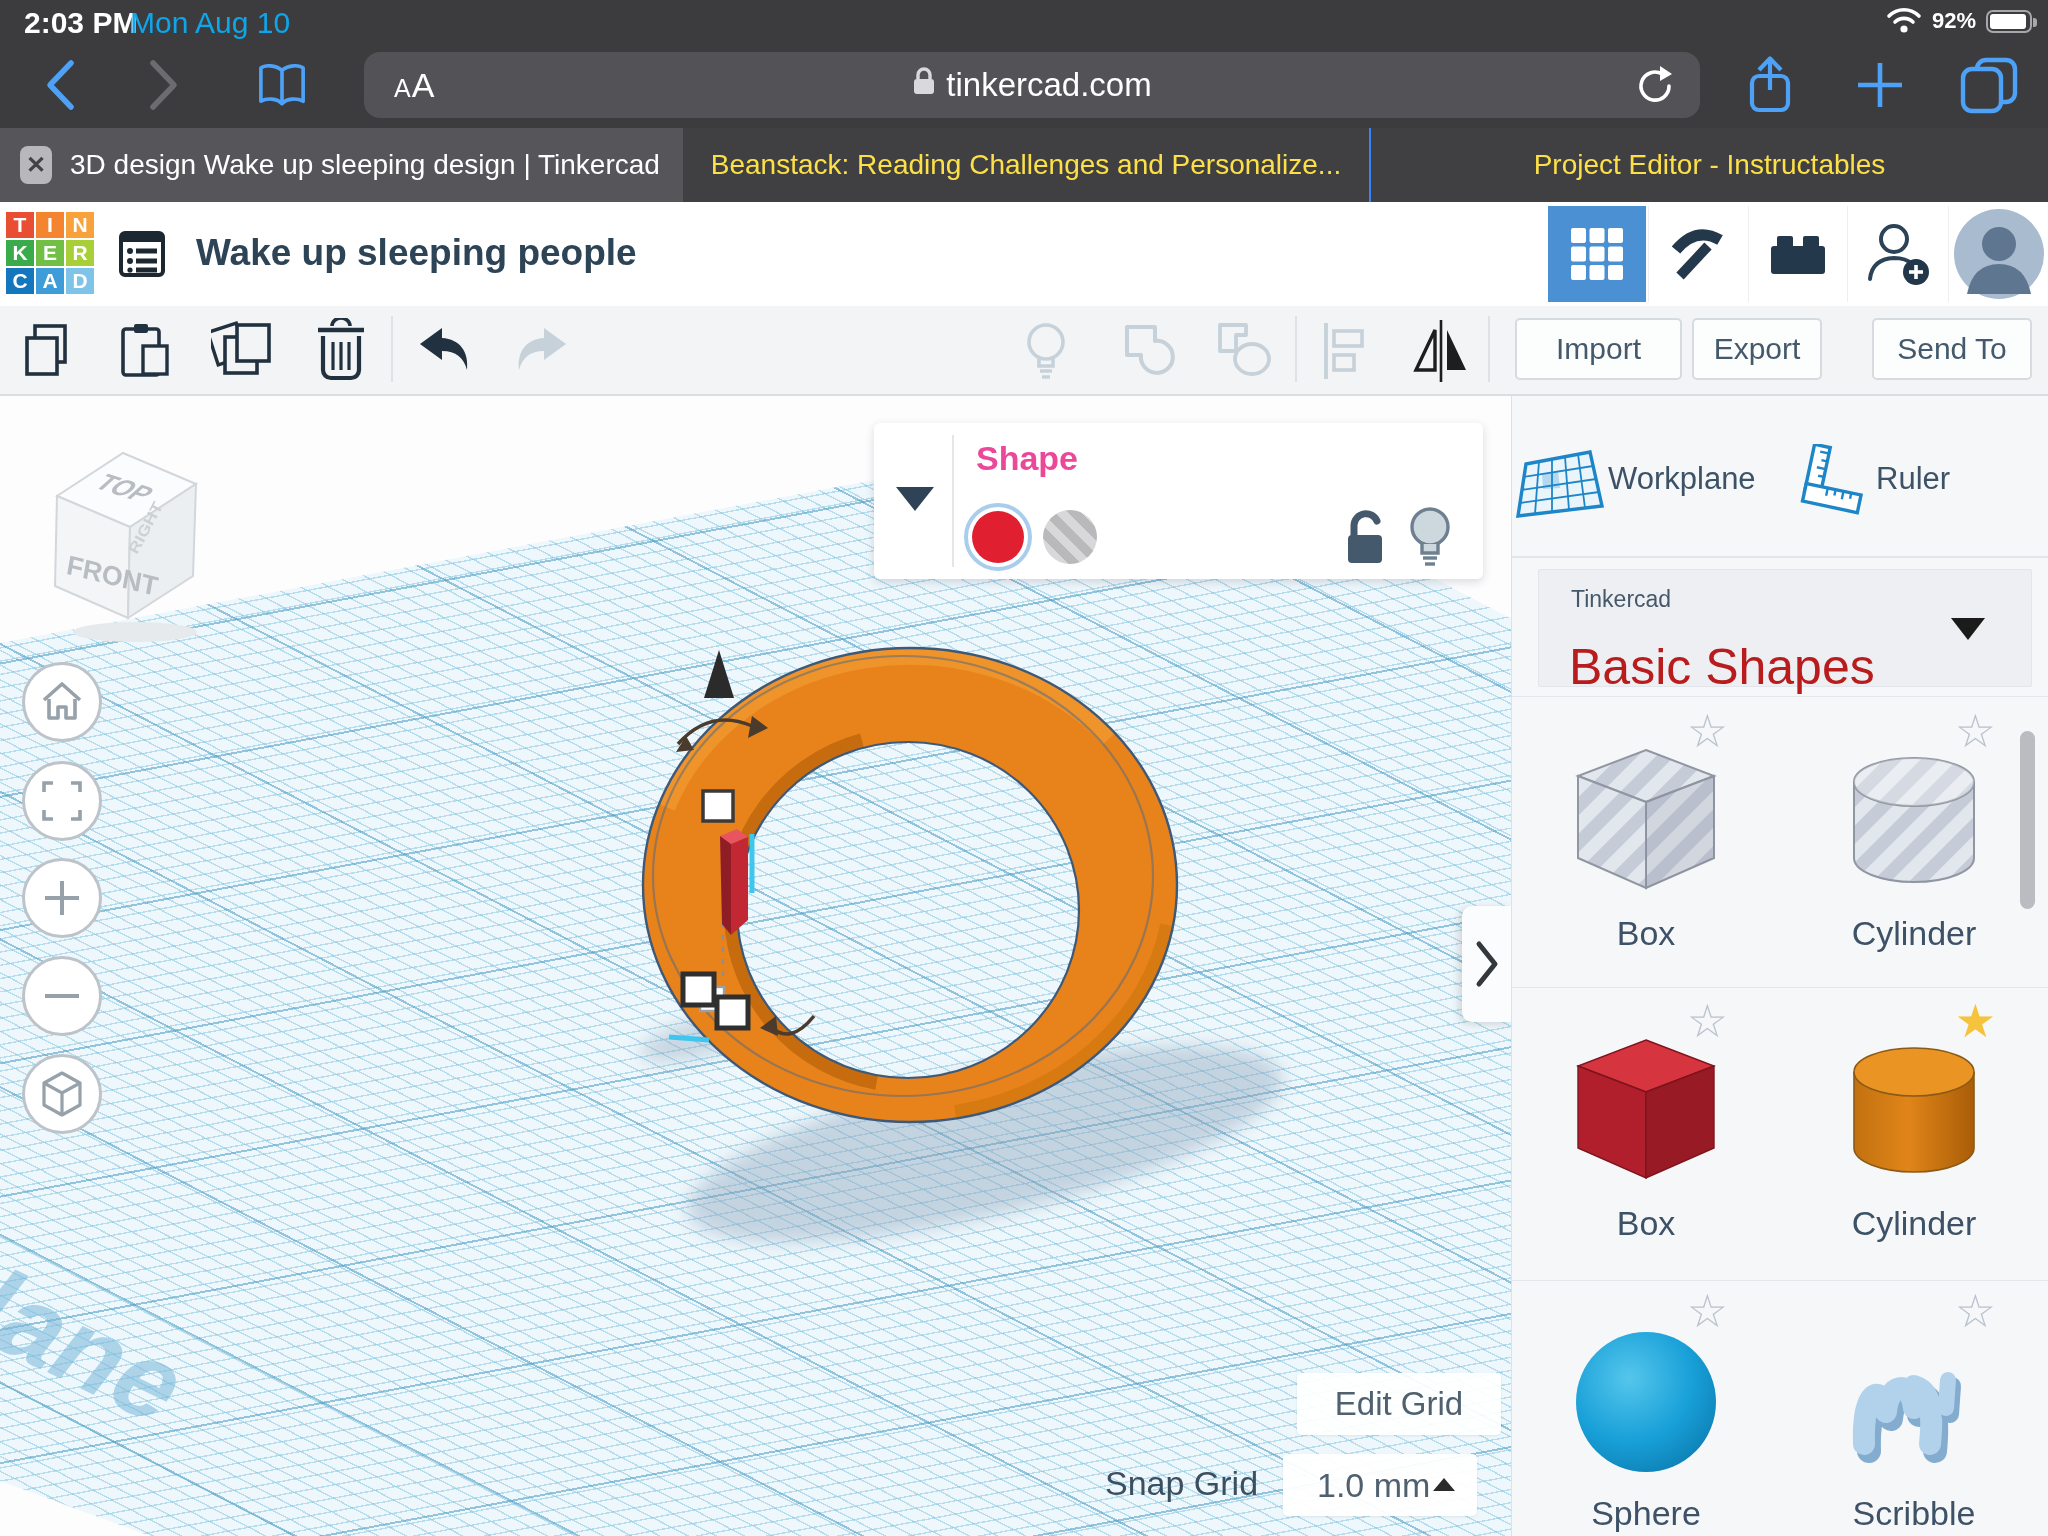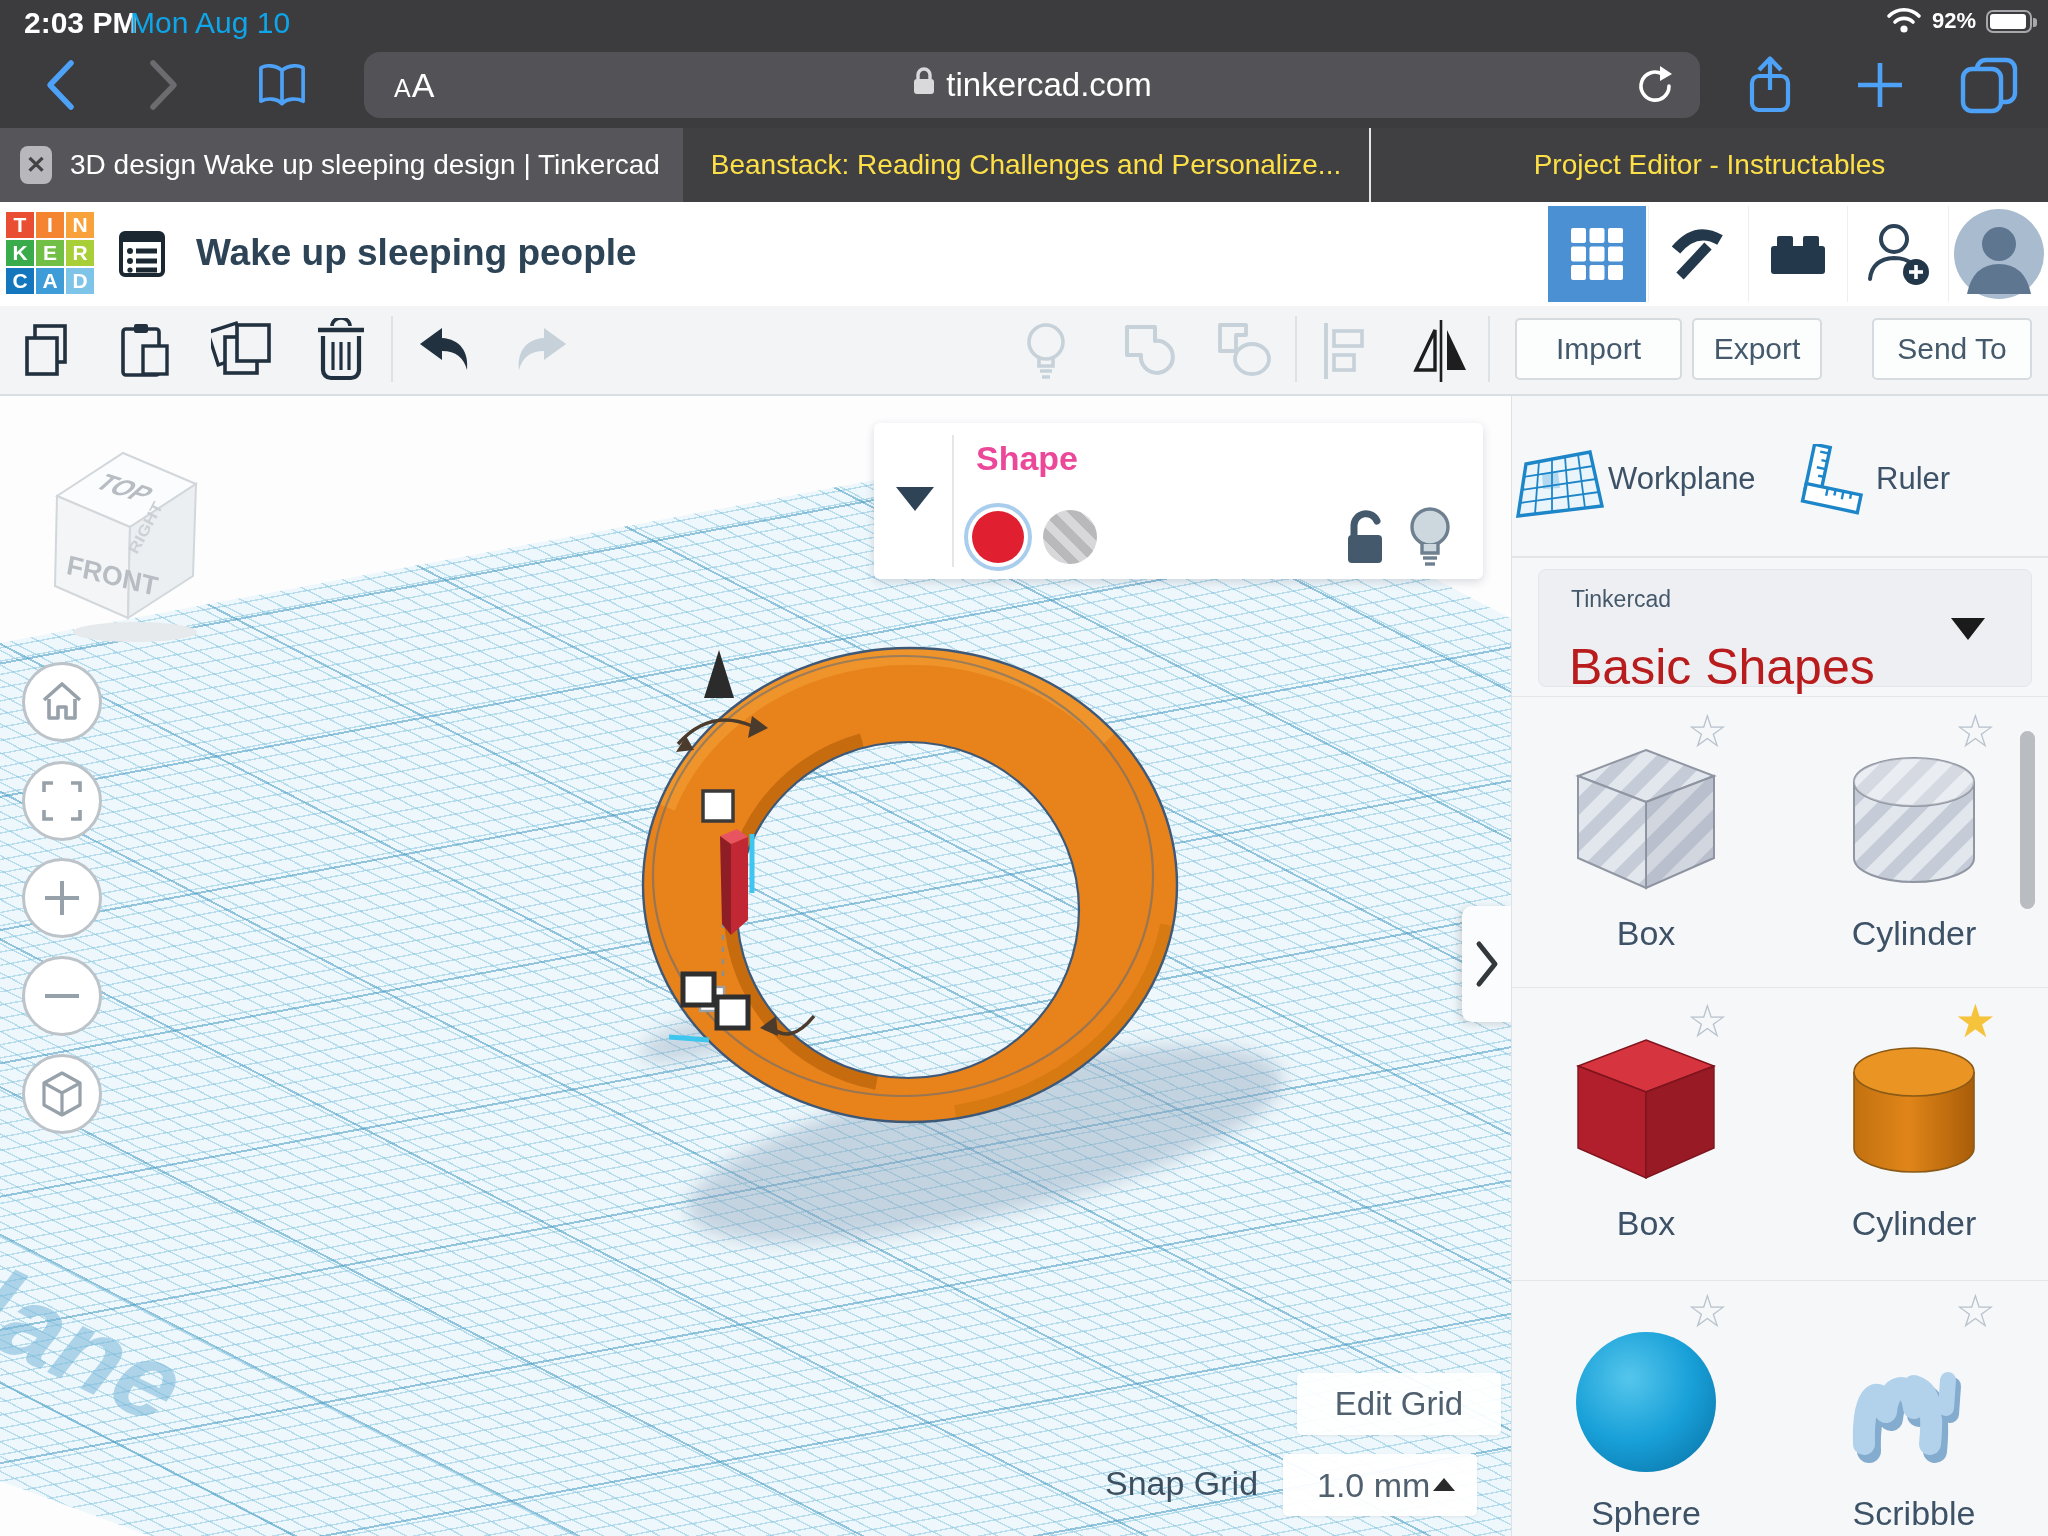--- a/index.html
+++ b/index.html
@@ -25,21 +25,21 @@
   .reader small{font-size:25px;}
   .urlcenter{margin:0 auto;display:flex;align-items:center;gap:10px;font-size:33px;color:#fff;}
   .reloadbtn{position:absolute;right:22px;top:12px;}
 
   
   .tabbar{position:absolute;left:0;top:128px;width:2048px;height:74px;background:#404043;display:flex;}
   .tab{position:relative;height:100%;display:flex;align-items:center;font-size:28px;overflow:hidden;white-space:nowrap;}
   .tab.active{background:#56565a;color:#fff;width:683px;padding-left:20px;}
   .tab.inactive{color:#fde047;justify-content:center;}
   .tab.t2{width:686px;}
-  .tab.t3{width:679px;border-left:2px solid #e5e5e5;}
+  .tab.t3{width:679px;border-left:2px solid #3b82f6;}
   .tabclose{width:32px;height:38px;background:#b7b7bc;border-radius:8px;display:flex;align-items:center;justify-content:center;
     color:#434345;font-size:24px;font-weight:700;margin-right:18px;flex:0 0 auto;}
 
   
   .tc-header{position:absolute;left:0;top:202px;width:2048px;height:104px;background:#ffffff;}
   .tc-logo{position:absolute;left:6px;top:10px;width:88px;height:84px;display:grid;grid-template-columns:repeat(3,28px);grid-template-rows:repeat(3,26px);gap:2px;}
   .tc-logo span{display:flex;align-items:center;justify-content:center;color:#fff;font-weight:700;font-size:21px;}
   .doc-props{position:absolute;left:118px;top:28px;width:48px;height:48px;}
   .tc-title{position:absolute;left:196px;top:30px;font-size:37px;font-weight:700;color:#2d4356;}
   .hdr-btn{position:absolute;top:4px;height:96px;width:98px;background:#fff;display:flex;align-items:center;justify-content:center;border-left:1px solid #eceef0;}
@@ -88,21 +88,21 @@
     display:flex;align-items:center;padding-left:34px;font-size:34px;color:#50606e;box-shadow:0 1px 3px rgba(0,0,0,.08);}
   .snap-box .caret{position:absolute;right:22px;top:24px;width:0;height:0;border-left:11px solid transparent;border-right:11px solid transparent;border-bottom:13px solid #2b2b2b;}
   .collapse-tab{position:absolute;left:1462px;top:510px;width:50px;height:116px;background:#fbfcfd;border-radius:10px 0 0 10px;
     box-shadow:-3px 2px 8px rgba(0,0,0,.14);display:flex;align-items:center;justify-content:center;}
 
   
   .sidebar{position:absolute;left:1512px;top:396px;width:536px;height:1140px;background:#f6f7f9;}
   .side-tool{position:absolute;top:0;width:268px;height:160px;display:flex;align-items:center;}
   .side-tool .lbl{margin-top:6px;font-size:31px;color:#3d5266;}
   .side-divider{position:absolute;left:0;top:160px;width:536px;height:2px;background:#e2e5e8;}
-  .cat-card{position:absolute;left:26px;top:173px;width:494px;height:118px;background:#edeff3;border:1px solid #e2e5ea;border-radius:8px;}
+  .cat-card{position:absolute;left:26px;top:173px;width:494px;height:118px;background:#edeff3;border:1px solid #e2e5ea;border-radius:2px;}
   .cat-kicker{position:absolute;left:32px;top:16px;font-size:23px;color:#45586a;}
   .cat-name{position:absolute;left:30px;top:48px;font-size:50px;color:#b91c1c;margin-top:20px;}
   .cat-caret{position:absolute;right:46px;top:48px;width:0;height:0;border-left:17px solid transparent;border-right:17px solid transparent;border-top:22px solid #1b1b1b;}
   .shape-grid{position:absolute;left:0;top:300px;width:536px;height:840px;border-top:1px solid #e4e6e9;}
   .tile{position:absolute;width:268px;height:290px;}
   .tile .star{position:absolute;right:52px;top:6px;font-size:46px;line-height:46px;}
   .tile .img{position:absolute;left:54px;top:34px;}
   .tile .lbl{position:absolute;left:0;top:212px;width:100%;text-align:center;font-size:34px;color:#3d5266;}
   .row-div{position:absolute;left:0;width:536px;height:1px;background:#e4e6e9;}
   .side-scrollbar{position:absolute;left:508px;top:335px;width:15px;height:178px;background:#b9bcc0;border-radius:8px;}

